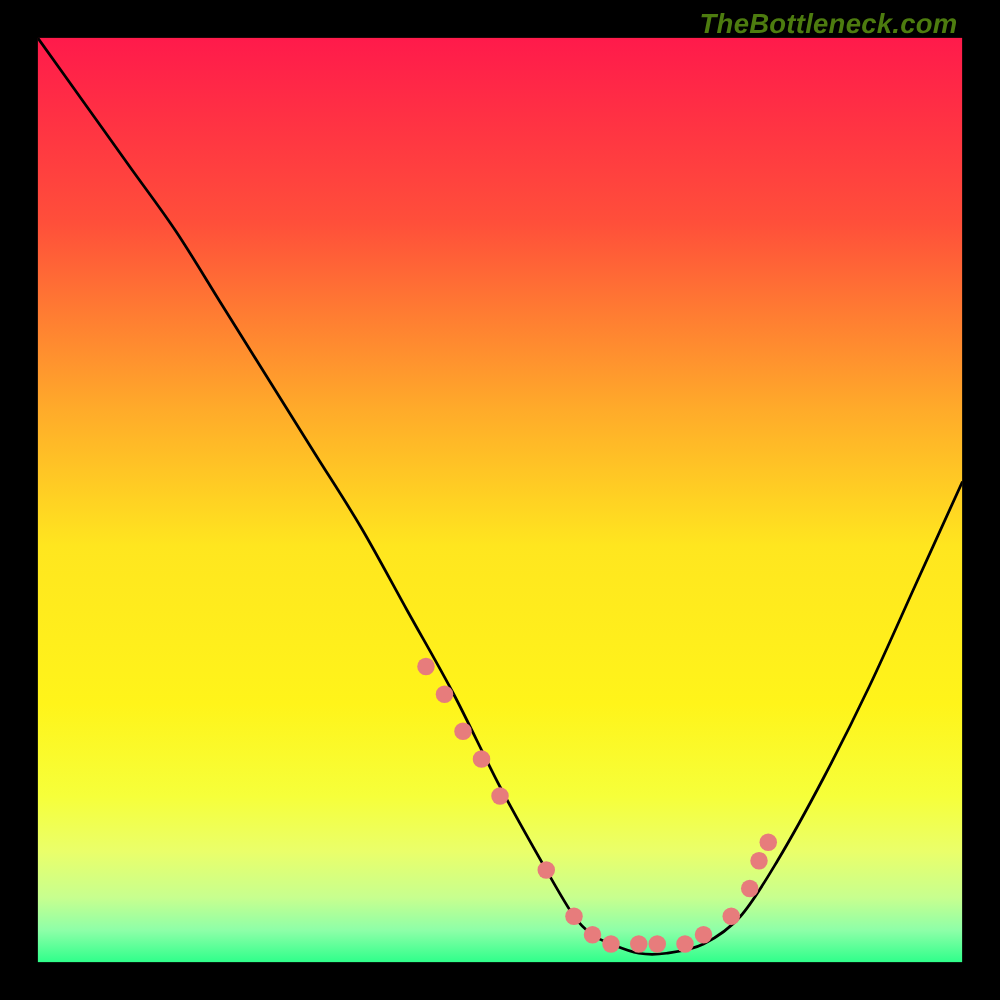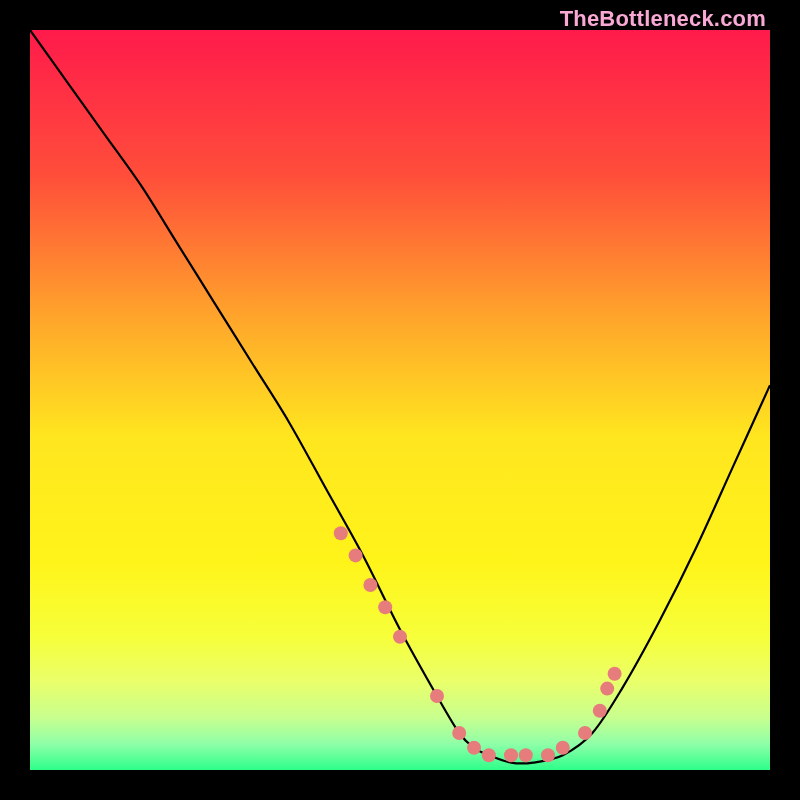--- a/index.html
+++ b/index.html
@@ -31,22 +31,23 @@
     width: 100%;
     height: 100%;
   }
   .watermark {
     position: absolute;
     top: 6px;
     right: 34px;
     font-family: Arial, Helvetica, sans-serif;
     font-size: 22px;
     font-weight: bold;
-    color: #f9a8d4;
+    color: #4d7c0f;
     letter-spacing: 0.2px;
+    font-style: italic;
   }
   svg.curve {
     position: absolute;
     left: 0;
     top: 0;
     width: 100%;
     height: 100%;
     overflow: visible;
   }
 </style>

